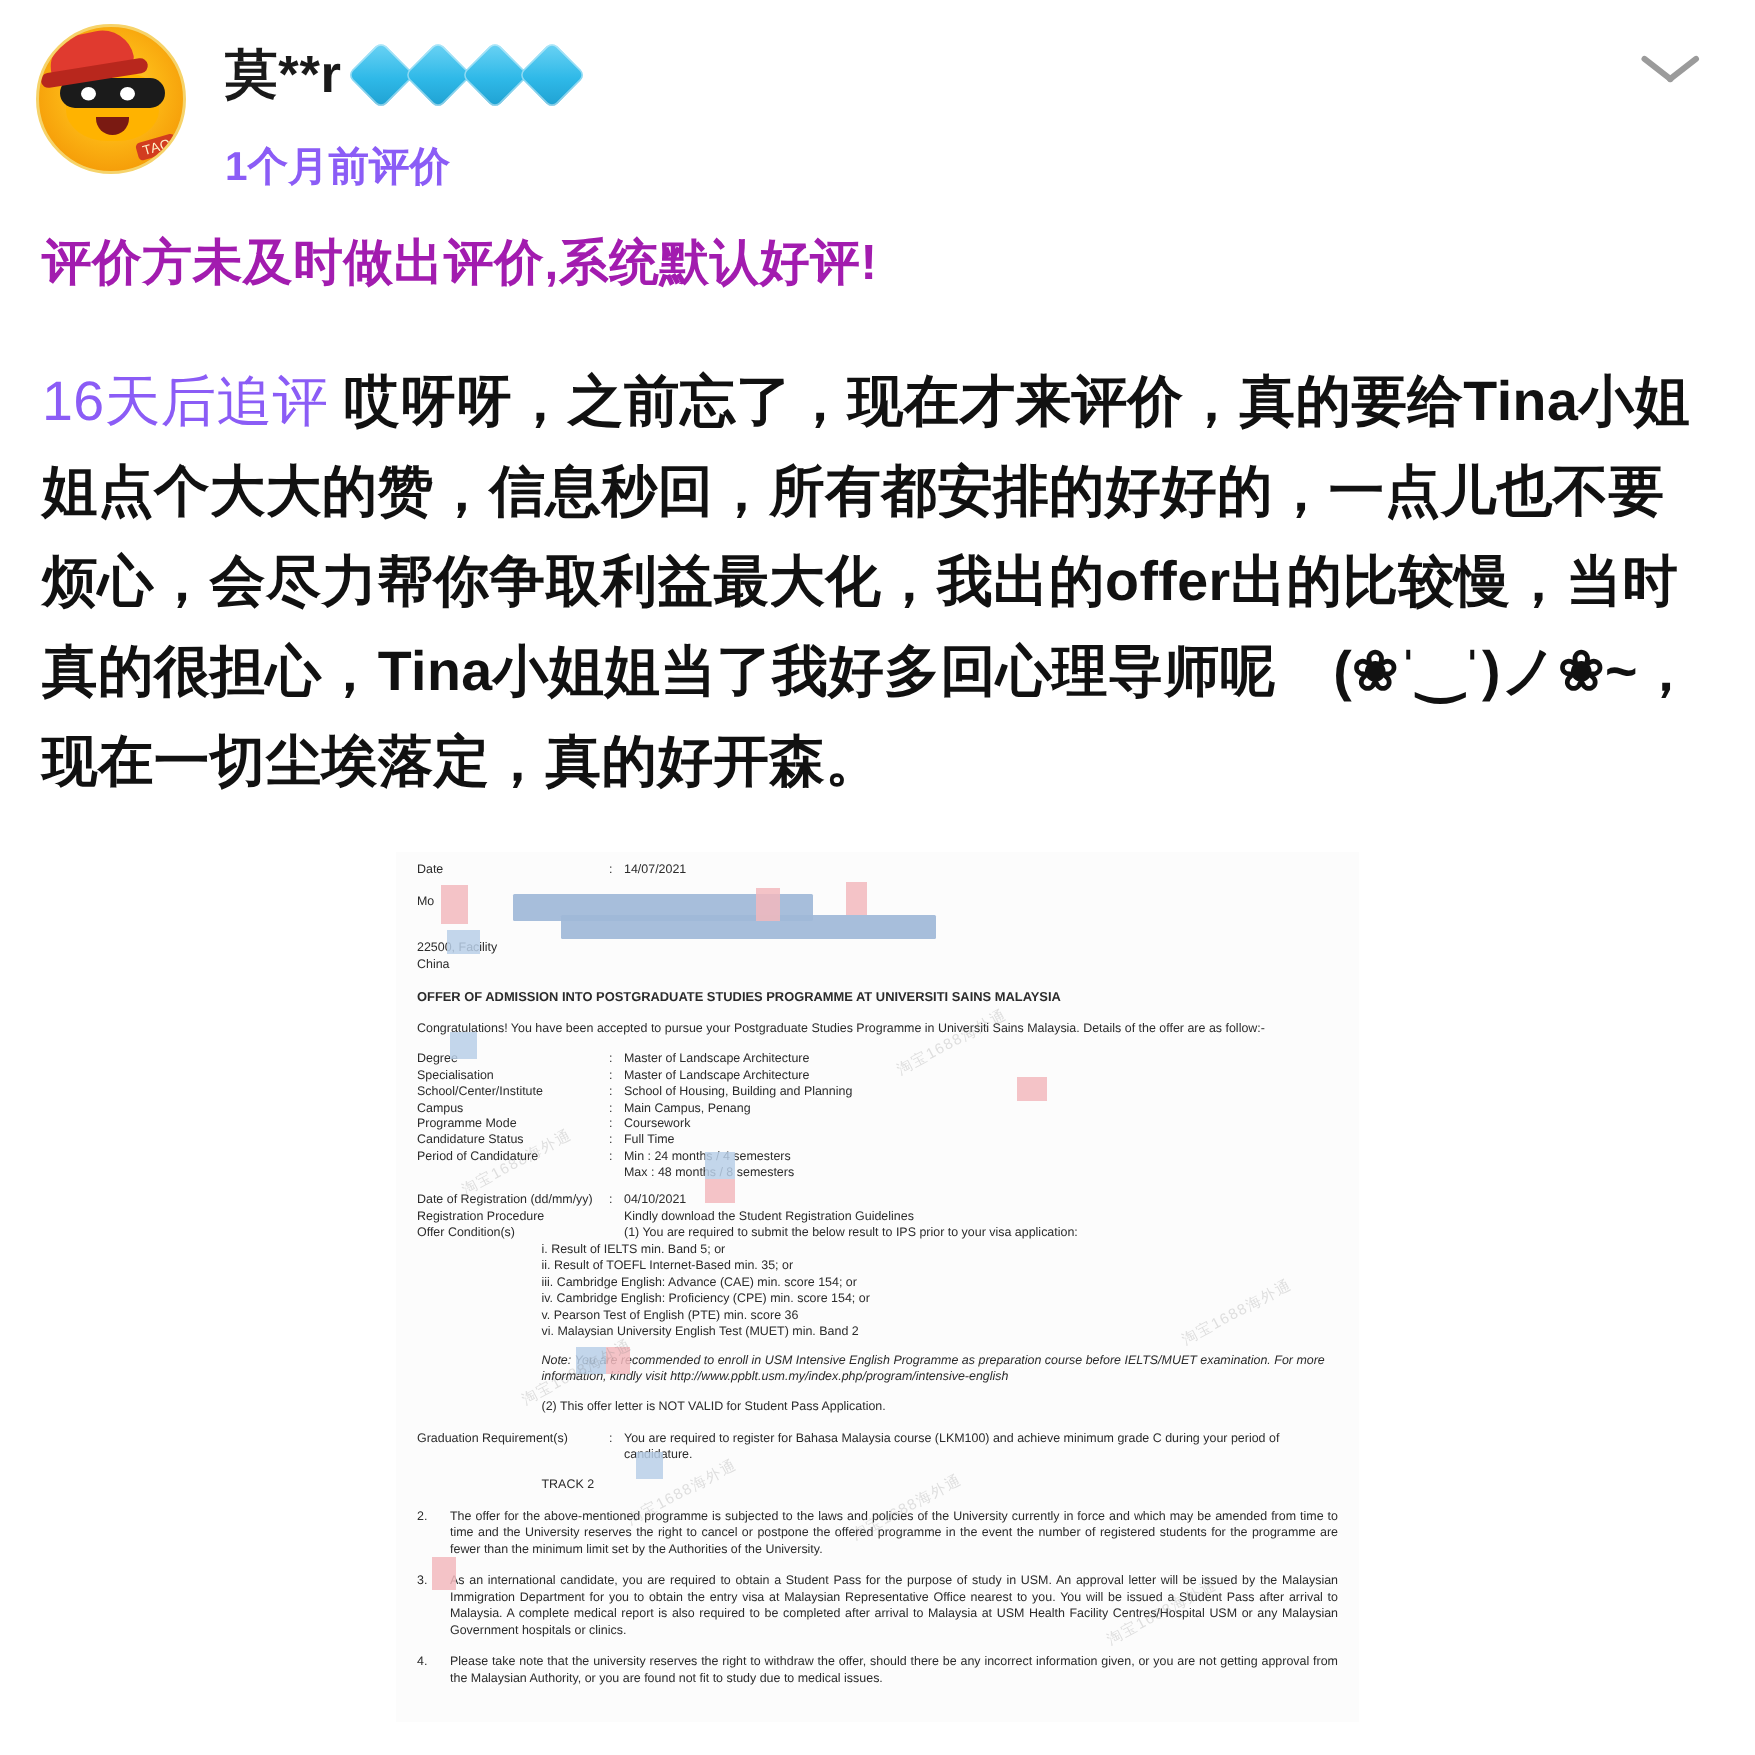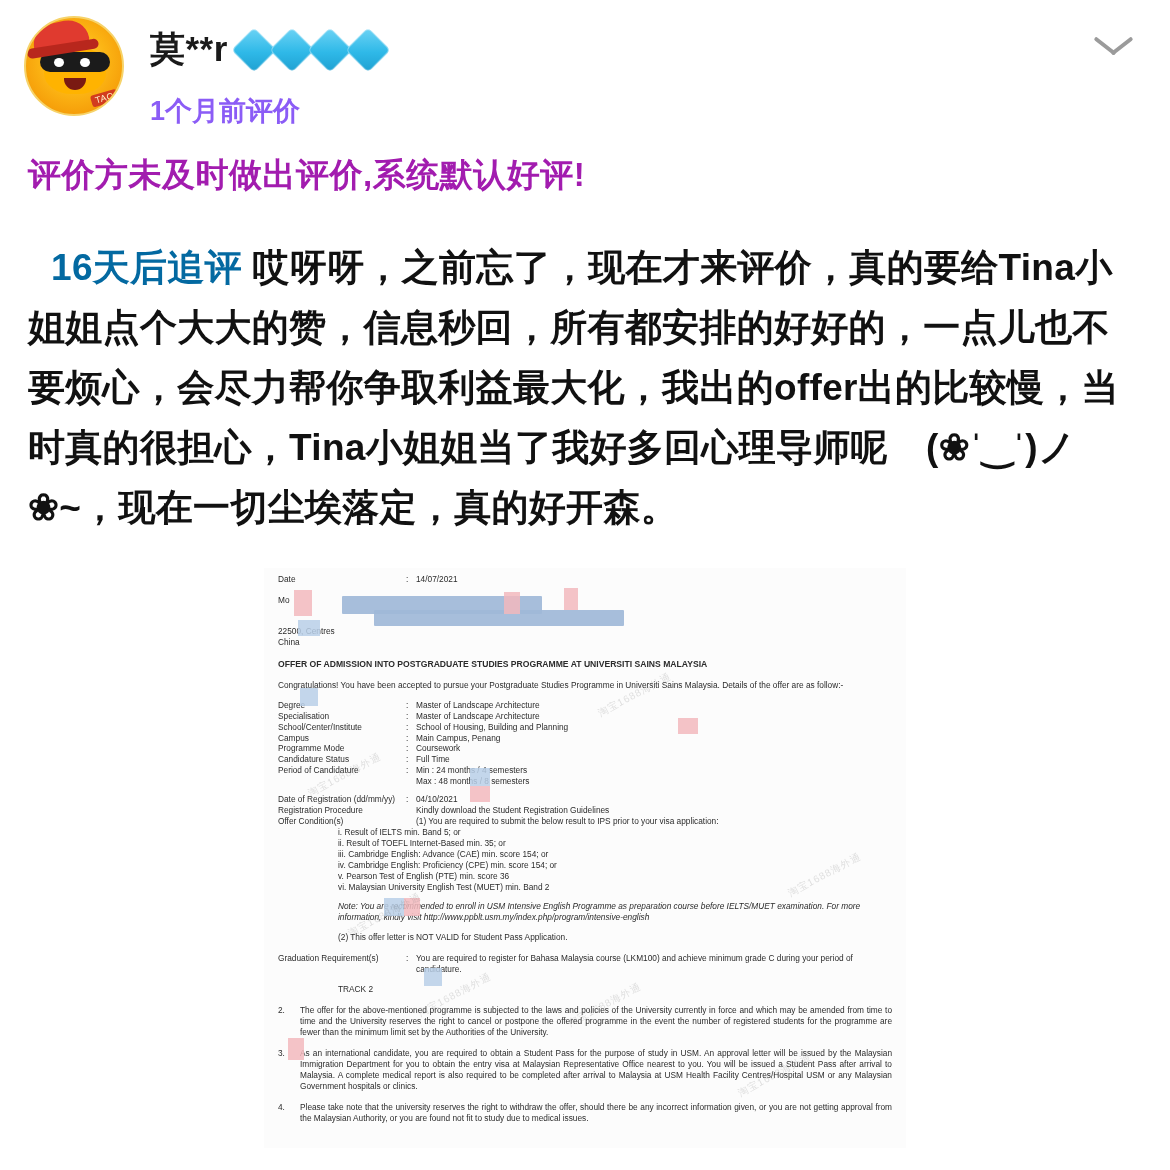--- a/index.html
+++ b/index.html
@@ -176,23 +176,22 @@
   }
   .append-block {
     margin-top: 40px;
     font-size: 37px;
     line-height: 1.62;
     font-weight: bold;
     color: #111111;
     letter-spacing: 0.3px;
   }
   .append-tag {
-    color: #0369a1;
-    font-weight: bold;
-    margin-left: 23px;
+    color: #8b5cf6;
+    font-weight: normal;
   }
 
   
   .doc-wrap {
     position: relative;
     margin: 30px auto 0 auto;
     width: 642px;
     height: 580px;
     background: #fcfcfc;
     overflow: hidden;
@@ -211,21 +210,21 @@
   }
   .doc-label { width: 128px; flex: 0 0 auto; }
   .doc-colon { width: 10px; flex: 0 0 auto; }
   .doc-val { flex: 1 1 auto; }
   .doc-title {
     font-weight: bold;
     font-size: 8.6px;
     margin: 12px 0 9px 0;
   }
   .doc-p { margin: 0 0 6px 0; }
-  .doc-indent { margin-left: 60px; }
+  .doc-indent { margin-left: 83px; }
   .doc-section { margin-top: 9px; }
   .doc-num {
     display: flex;
     margin-top: 10px;
     text-align: justify;
   }
   .doc-num .n { width: 22px; flex: 0 0 auto; }
   .doc-ital { font-style: italic; }
 
   
@@ -299,21 +298,21 @@
 
       <div class="doc-row">
         <div class="doc-label">Date</div>
         <div class="doc-colon">:</div>
         <div class="doc-val">14/07/2021</div>
       </div>
 
       <div style="height:10px"></div>
       <div>Mo</div>
       <div style="height:20px"></div>
-      <div>22500, Centres</div>
+      <div>22500, Facility</div>
       <div>China</div>
 
       <div class="doc-title">OFFER OF ADMISSION INTO POSTGRADUATE STUDIES PROGRAMME AT UNIVERSITI SAINS MALAYSIA</div>
 
       <div class="doc-p">Congratulations! You have been accepted to pursue your Postgraduate Studies Programme in Universiti Sains Malaysia. Details of the offer are as follow:-</div>
 
       <div class="doc-section">
         <div class="doc-row">
           <div class="doc-label">Degree</div>
           <div class="doc-colon">:</div>

